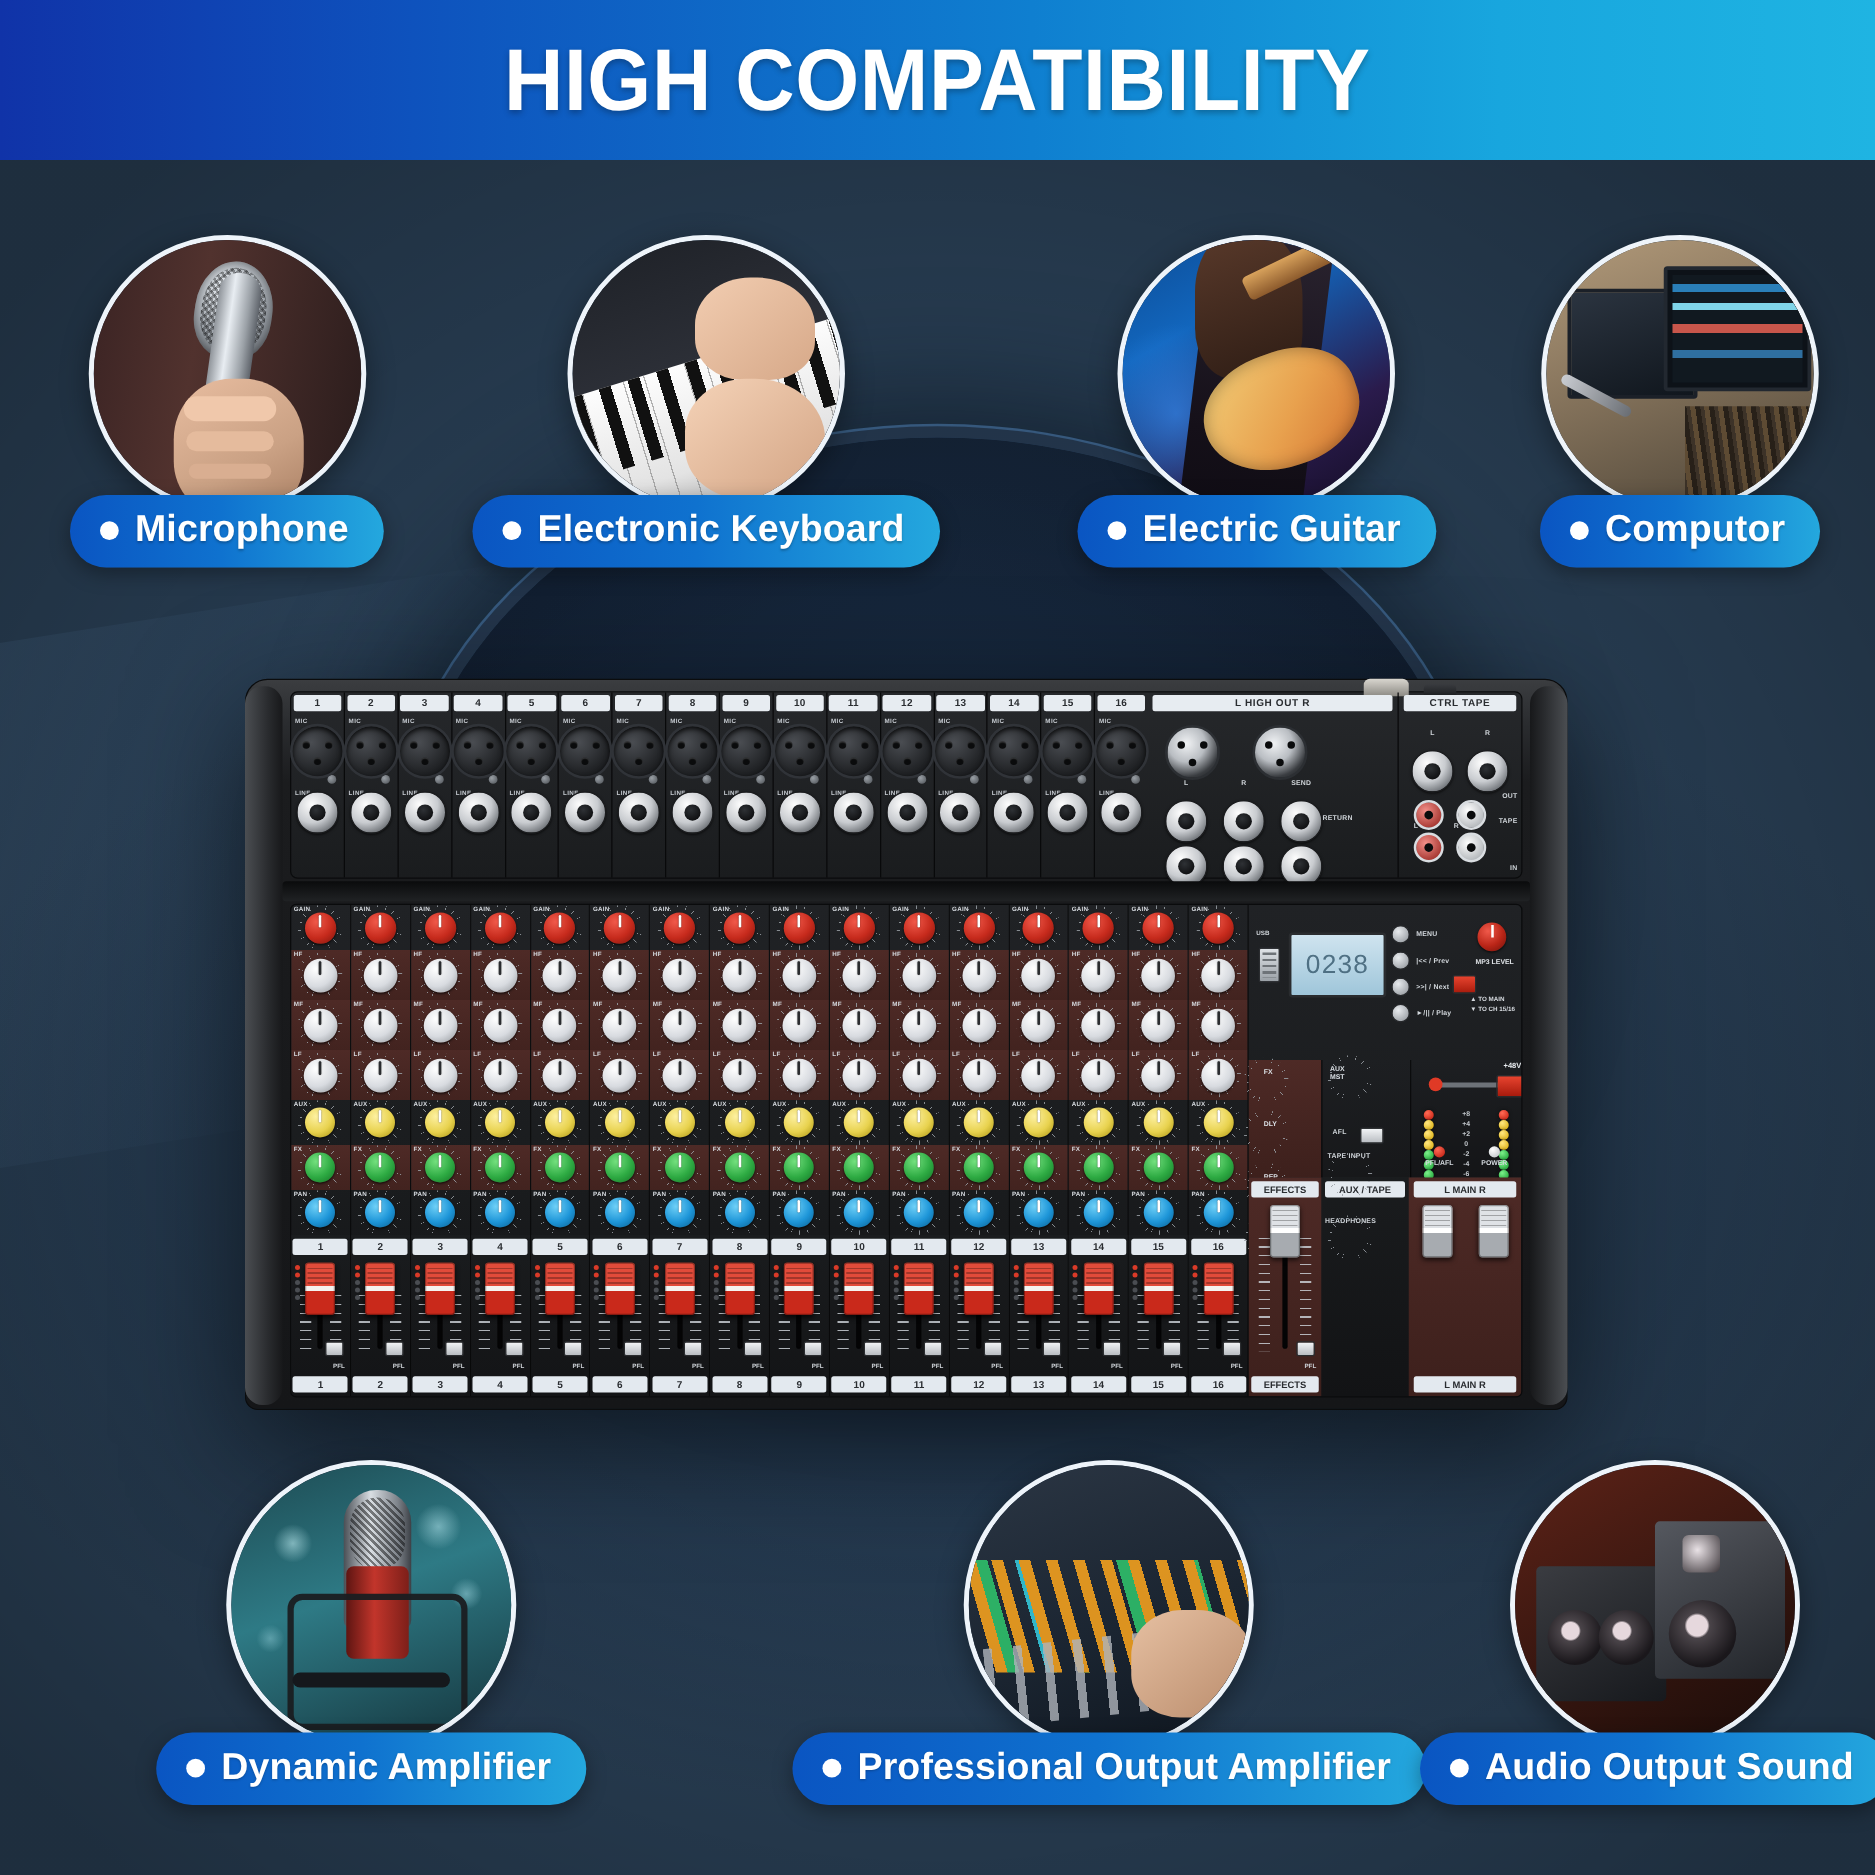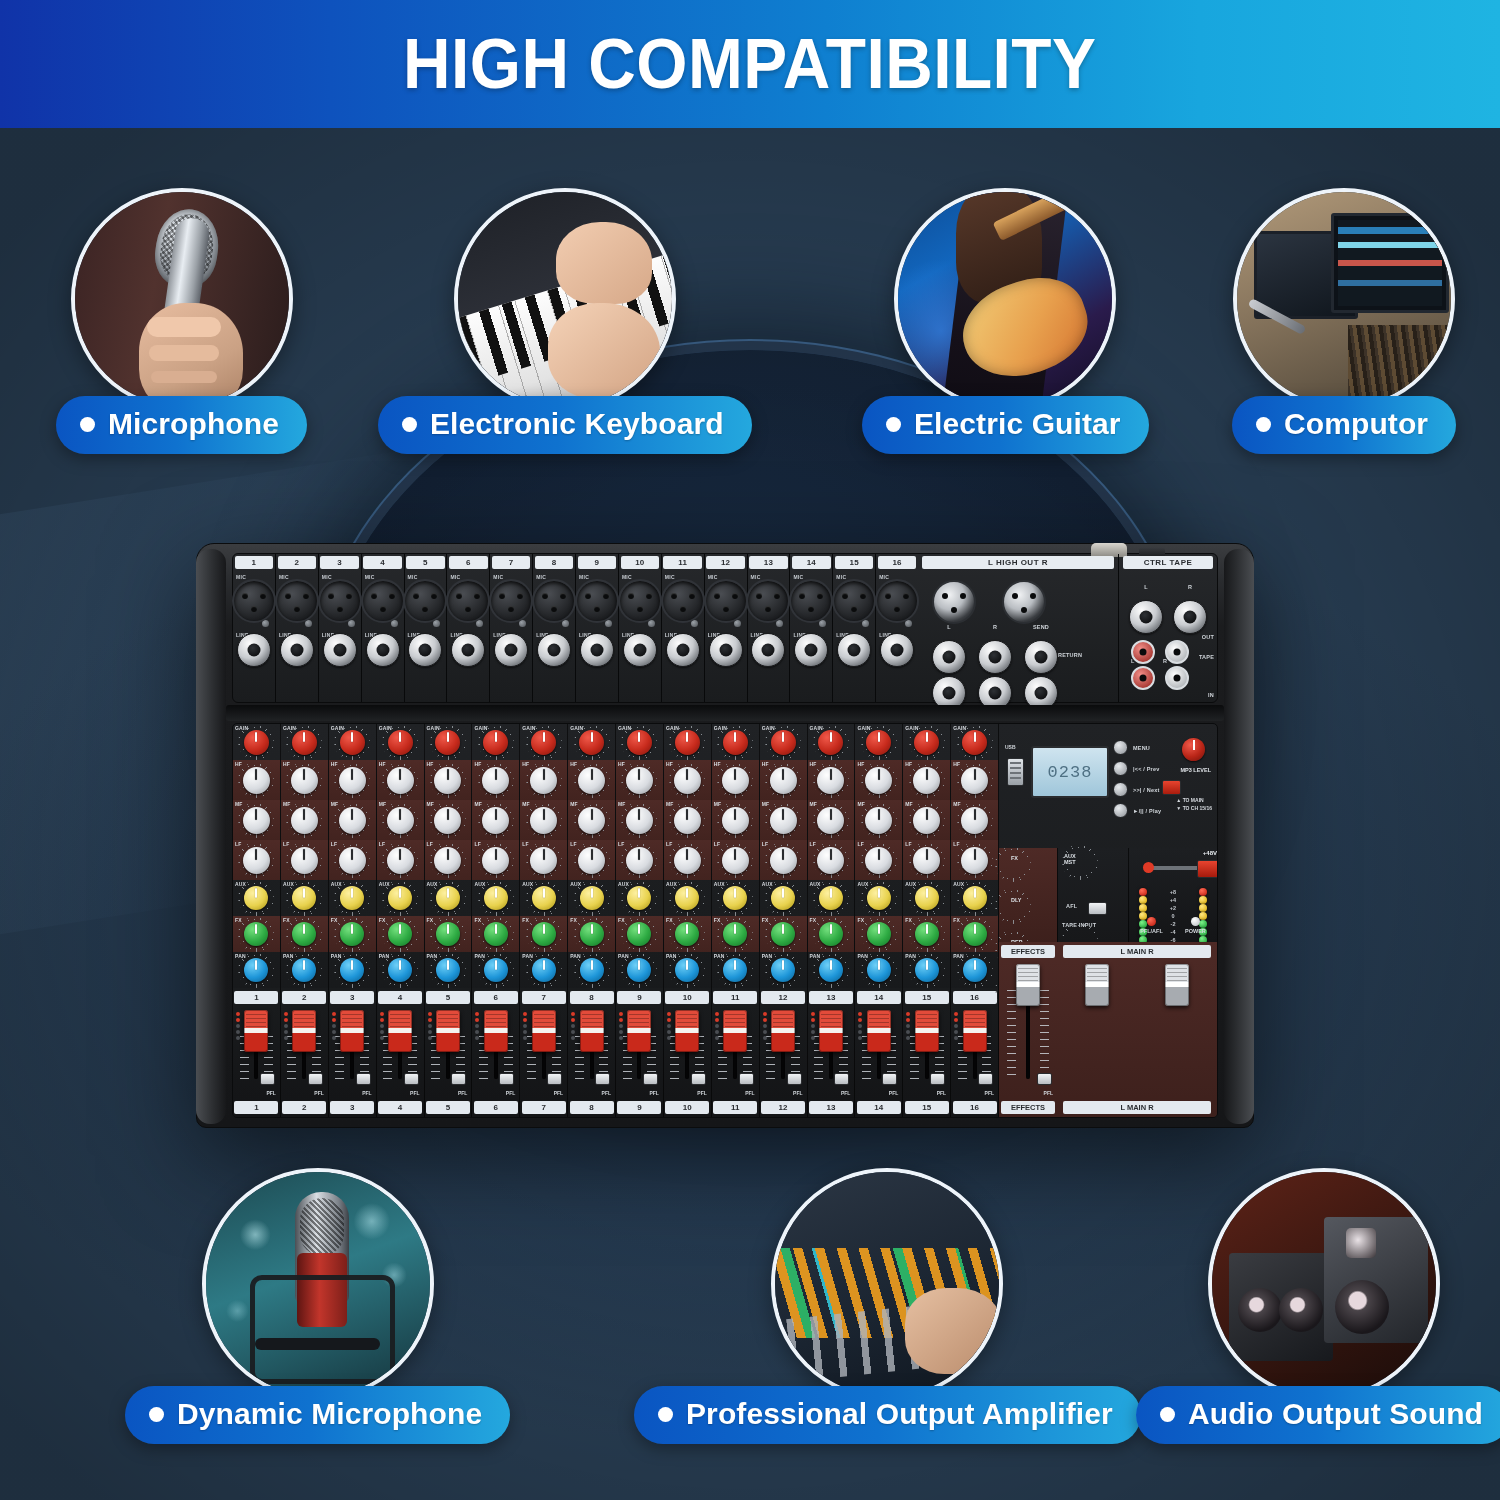--- a/index.html
+++ b/index.html
@@ -321,21 +321,21 @@
   .master{width:218px;position:relative;display:flex;flex-direction:column;
     border-left:1px solid rgba(0,0,0,.6);}
   .mp-top{height:124px;position:relative;}
   .usb{position:absolute;left:8px;top:34px;width:15px;height:26px;border-radius:2px;
     background:linear-gradient(180deg,#dfe3e7,#9aa0a6);border:1px solid #2b2d30;}
   .usb::after{content:"";position:absolute;inset:3px 2px;background:repeating-linear-gradient(180deg,#6e7378 0 2px,transparent 2px 5px);}
   .usb-lbl{position:absolute;left:6px;top:20px;font-size:5px;color:#cfd4d9;font-weight:bold;}
   .lcd{position:absolute;left:32px;top:22px;width:74px;height:48px;border-radius:3px;
     background:linear-gradient(180deg,#cfe4ef,#9fc6da);border:2px solid #2a2c2f;
     display:flex;align-items:center;justify-content:center;overflow:hidden;}
-  .lcd .dig{font-family:Liberation Mono, monospace;font-size:17px;color:#3d5f73;letter-spacing:1px;opacity:.85;}
+  .lcd .dig{font-family:Liberation Sans, sans-serif;font-size:21px;color:#3d5f73;letter-spacing:1px;opacity:.85;}
   .mbtns{position:absolute;left:114px;top:16px;display:flex;flex-direction:column;gap:6px;}
   .mbtn{display:flex;align-items:center;gap:5px;}
   .mbtn .b{width:13px;height:13px;border-radius:50%;background:radial-gradient(circle at 36% 32%,#e8ebee,#8b9096);
     border:1px solid #26282b;}
   .mbtn .t{font-size:5.5px;color:#d3d8dd;font-weight:bold;letter-spacing:.2px;}
   .mp3k{position:absolute;right:12px;top:14px;width:23px;height:23px;border-radius:50%;
     background:radial-gradient(circle at 36% 30%,#f0594a,#b92517 55%,#6f110a);box-shadow:0 1px 2px rgba(0,0,0,.7);}
   .mp3k::after{content:"";position:absolute;left:50%;top:10%;width:2px;height:42%;margin-left:-1px;background:#fff;}
   .mp3-lbl{position:absolute;right:6px;top:43px;font-size:5.5px;color:#e0e4e8;font-weight:bold;}
   .sw-red{position:absolute;right:36px;top:56px;width:17px;height:13px;border-radius:2px;
@@ -1821,20 +1821,23 @@
               <div class="f-slot"></div>
               <div class="f-scale l"></div>
                 <div class="f-scale r"></div>
               <div class="f-cap grey"></div>
               <div class="pfl"></div>
               <span class="pfl-l">PFL</span>
             </div>
             <div class="tag-sm" style="margin-bottom:3px;">EFFECTS</div>
           </div>
 
+          <div class="auxtape-col">
+            <div class="tag-sm">AUX / TAPE</div>
+          </div>
 
           <div class="main-col">
             <div class="tag-sm">L   MAIN   R</div>
             <div class="main-faders">
               <div class="mf">
                 <div class="f-track">
                   <div class="f-slot"></div>
                     <div class="f-scale l"></div>
                     <div class="f-scale r"></div>
                   <div class="f-cap grey"></div>
@@ -1861,21 +1864,21 @@
       <div class="art art-dmic">
         <div class="bok"></div>
           <div class="cap"></div>
           <div class="red"></div>
         <div class="mount"></div>
           <div class="base"></div>
       </div>
     </div>
     <div class="pill">
       <span class="dot"></span>
-      <span class="txt">Dynamic Microphone</span>
+      <span class="txt">Dynamic Amplifier</span>
     </div>
   </div>
 
   <div class="feat" id="f5">
     <div class="circ">
       <div class="art art-amp">
         <div class="leds"></div>
           <div class="fad"></div>
           <div class="hand"></div>
       </div>

